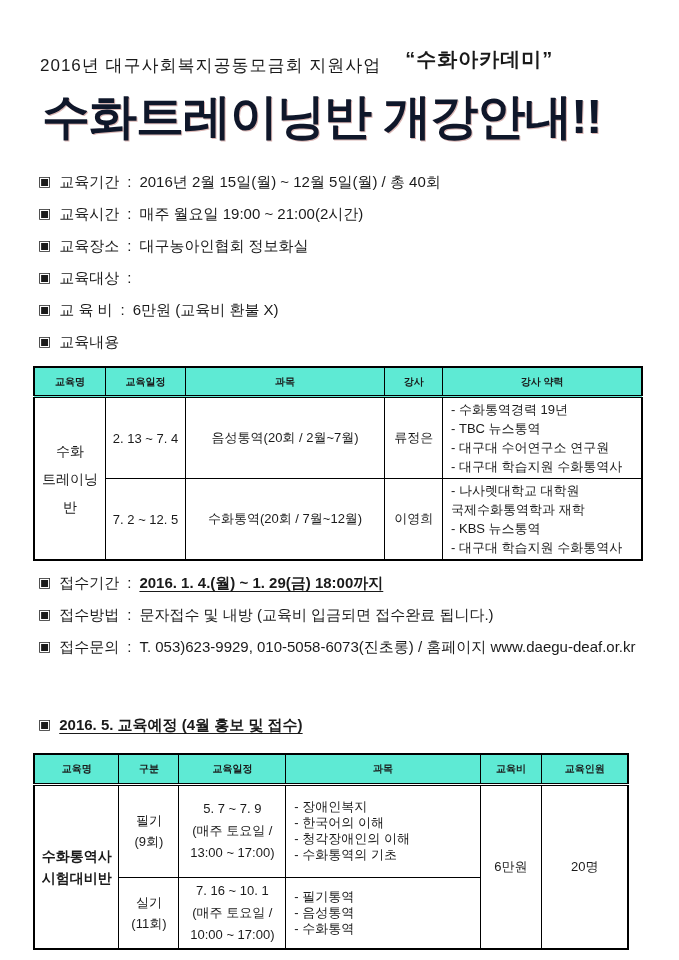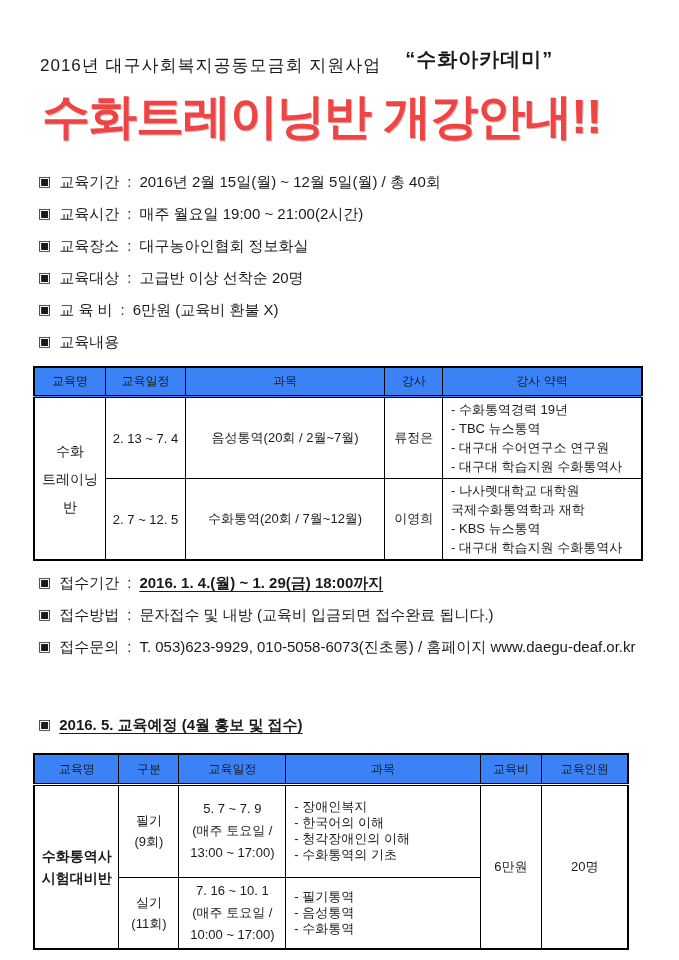--- a/index.html
+++ b/index.html
@@ -13,35 +13,35 @@
 
   
   .top { display:flex; align-items:flex-start; padding:46px 0 0 40px; }
   .program { font-size:17px; letter-spacing:1px; margin-top:8px; }
   .academy { font-size:20px; font-weight:bold; margin-left:24px; margin-top:0; letter-spacing:1px; }
 
   
   .main-title {
     margin:8px 0 0 42px;
     font-size:48px; font-weight:bold; letter-spacing:-1px;
-    color:#ef4444; line-height:1.35; white-space:nowrap;
+    color:#0f172a; line-height:1.35; white-space:nowrap;
     text-shadow:1px 1px 0 rgba(150,45,40,.35);
   }
 
   
   .lines { list-style:none; margin:16px 0 0 38px; }
   .line { display:flex; align-items:baseline; line-height:31px; font-size:15px; white-space:nowrap; }
   .bullet { font-size:14px; margin-right:8px; position:relative; top:-1px; }
   .colon { margin:0 8px 0 8px; }
   .strong-underline { font-weight:bold; text-decoration:underline; text-underline-offset:3px; }
 
   
   table { border-collapse:collapse; border:2px solid #000; table-layout:fixed; }
   th,td { border:1px solid #000; font-size:13px; text-align:center; vertical-align:middle; padding:2px 4px; }
-  th { background:#3b82f6; font-weight:normal; font-size:12px; height:30px; border-bottom:3px double #000; }
+  th { background:#5eead4; font-weight:bold; font-size:10px; height:30px; border-bottom:3px double #000; }
   .ml { white-space:pre-line; }
 
   .tbl1 { width:610px; margin:8px 0 0 33px; }
   .tbl1 .row { height:80px; }
   .tbl1 .cls { font-size:14px; line-height:28px; }
   .tbl1 .profile { text-align:left; padding-left:8px; line-height:19px; }
 
   .reception { margin-top:6px; }
 
   .section2-title { margin:46px 0 0 38px; }
@@ -83,21 +83,20 @@
     <li class="line">
       <span class="bullet">▣</span>
       <span>교육장소</span>
       <span class="colon">:</span>
       <span>대구농아인협회 정보화실</span>
     </li>
     <li class="line">
       <span class="bullet">▣</span>
       <span>교육대상</span>
       <span class="colon">:</span>
-      <span>고급반 이상 선착순 20명</span>
     </li>
     <li class="line">
       <span class="bullet">▣</span>
       <span>교 육 비</span>
       <span class="colon">:</span>
       <span>6만원 (교육비 환불 X)</span>
     </li>
     <li class="line">
       <span class="bullet">▣</span>
       <span>교육내용</span>
@@ -127,21 +126,21 @@
 트레이닝반</td>
         <td>2. 13 ~ 7. 4</td>
         <td>음성통역(20회 / 2월~7월)</td>
         <td>류정은</td>
         <td class="profile ml">- 수화통역경력 19년
 - TBC 뉴스통역
 - 대구대 수어연구소 연구원
 - 대구대 학습지원 수화통역사</td>
       </tr>
       <tr class="row">
-        <td>2. 7 ~ 12. 5</td>
+        <td>7. 2 ~ 12. 5</td>
         <td>수화통역(20회 / 7월~12월)</td>
         <td>이영희</td>
         <td class="profile ml">- 나사렛대학교 대학원
   국제수화통역학과 재학
 - KBS 뉴스통역
 - 대구대 학습지원 수화통역사</td>
       </tr>
     </tbody>
   </table>
 

